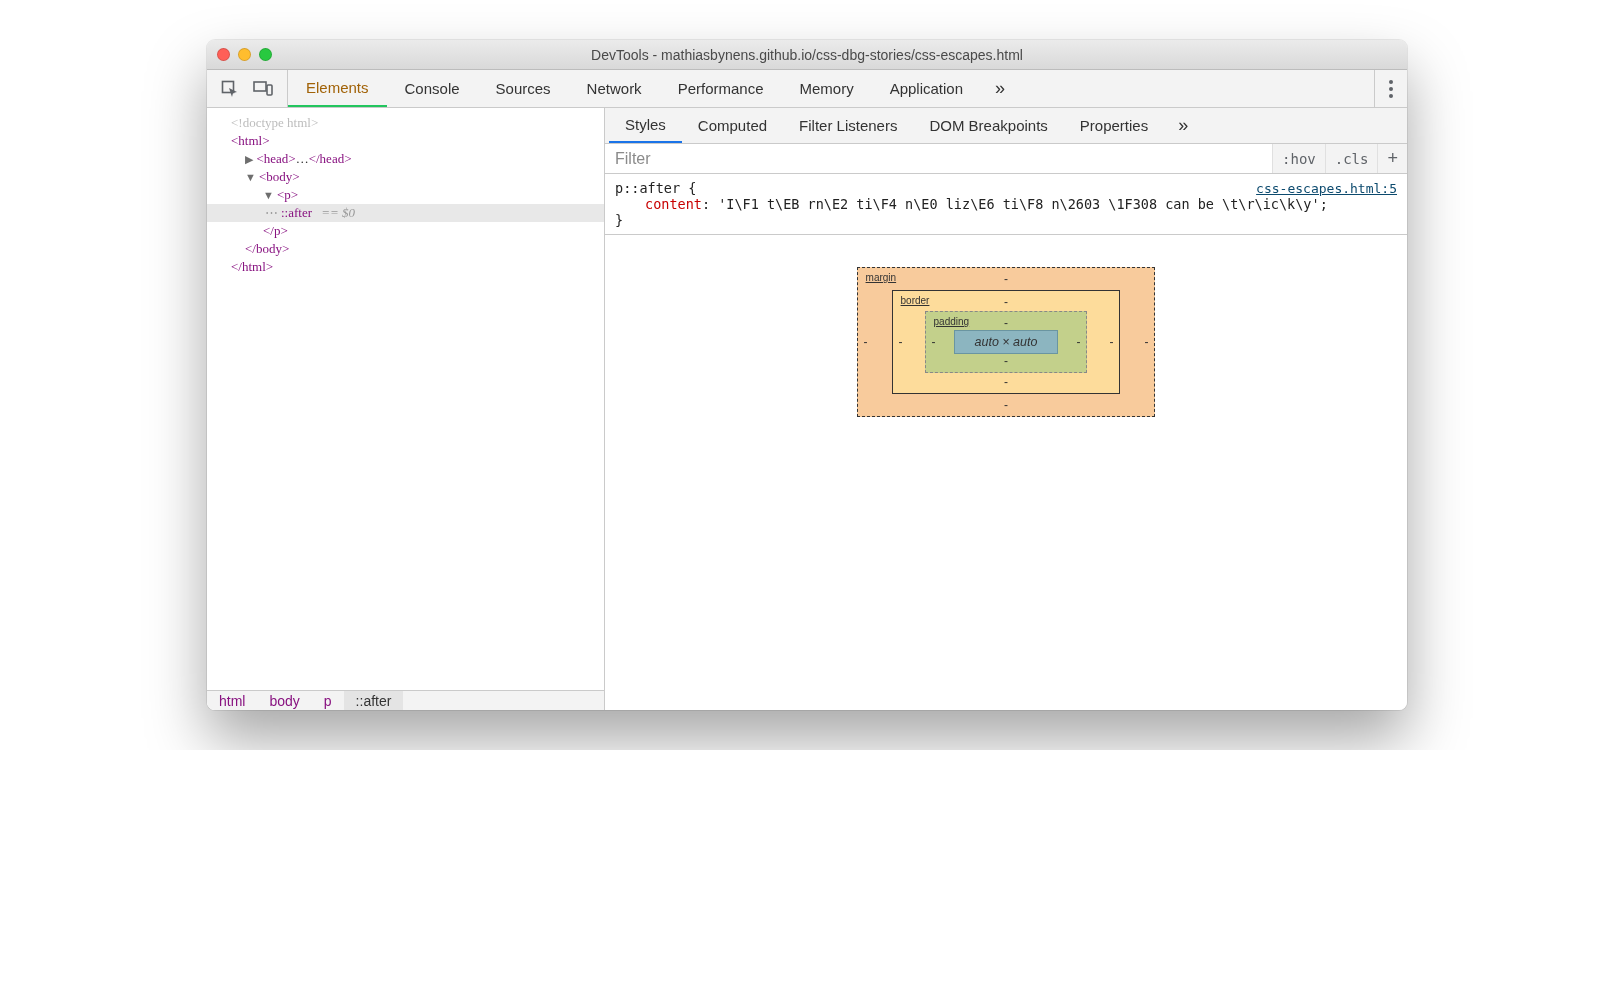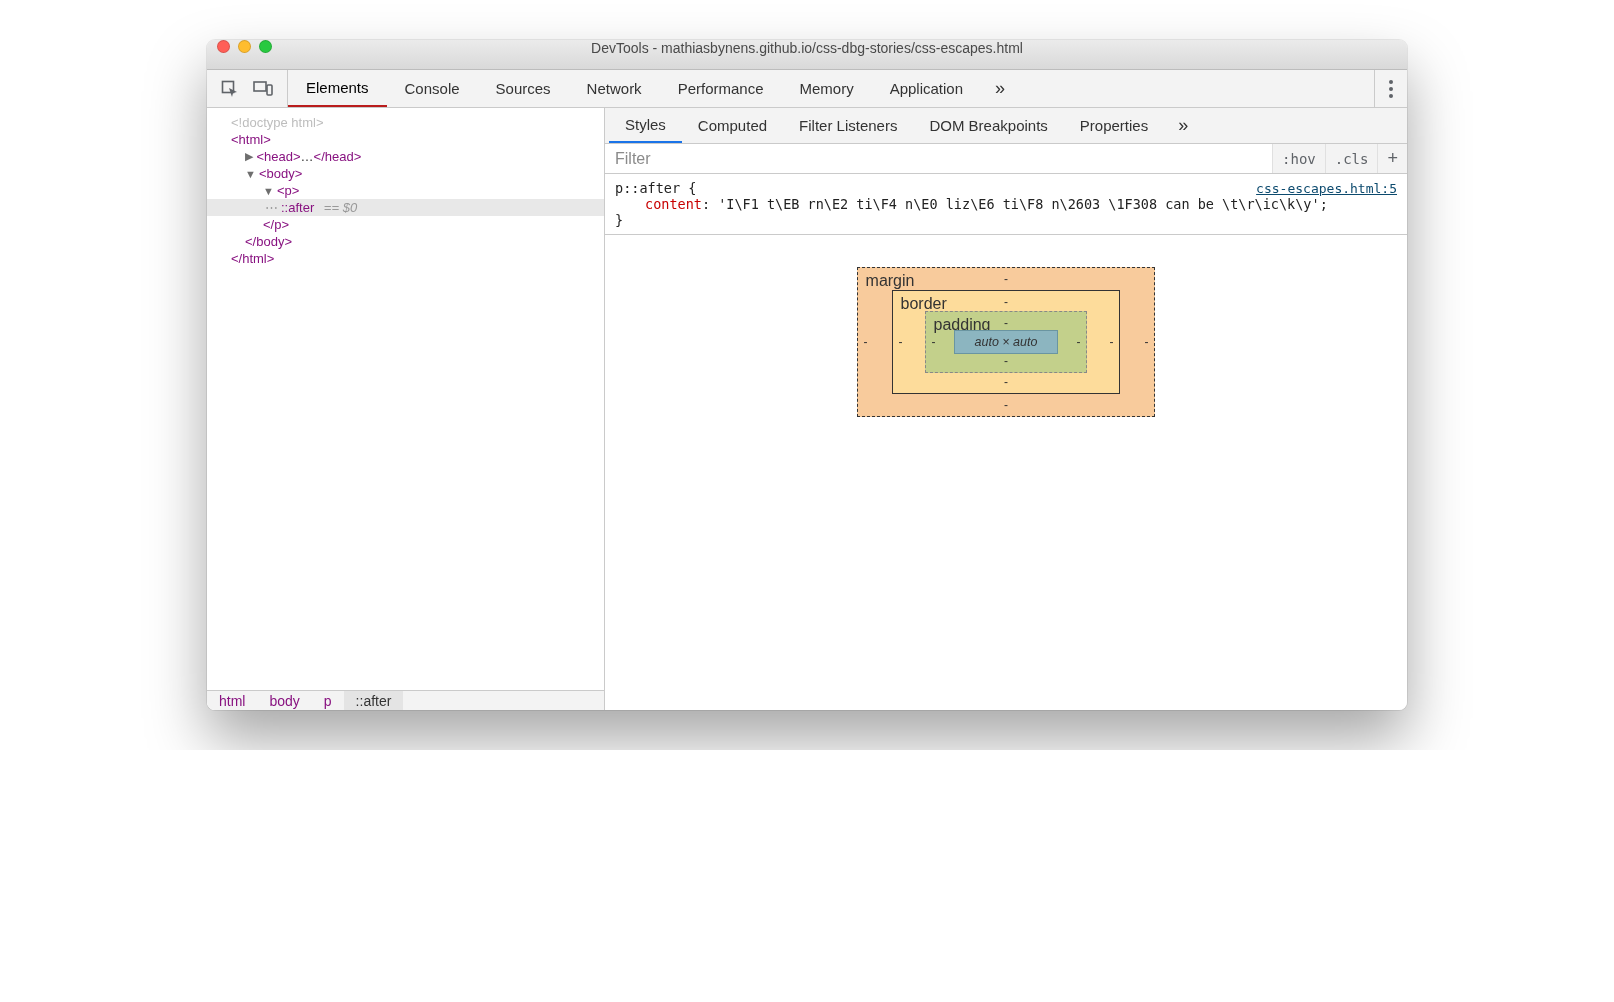--- a/index.html
+++ b/index.html
@@ -19,20 +19,21 @@
   box-shadow: 0 30px 60px rgba(0,0,0,0.35), 0 0 0 1px rgba(0,0,0,0.08);
   display: flex;
   flex-direction: column;
   background: #f3f3f3;
 }
 .titlebar {
   height: 30px;
   background: linear-gradient(#ebebeb,#d9d9d9);
   border-bottom: 1px solid #bcbcbc;
   display: flex;
+  align-items: center;
   padding: 0 10px;
   position: relative;
 }
 .traffic { display: flex; gap: 8px; }
 .dot { width: 13px; height: 13px; border-radius: 50%; border: 0.5px solid rgba(0,0,0,0.15);}
 .dot.red{ background:#ff5f57;}
 .dot.yellow{ background:#ffbd2e;}
 .dot.green{ background:#28c940;}
 .title {
   position: absolute; left:0; right:0; text-align:center;
@@ -51,36 +52,36 @@
   display:flex; align-items:center; gap:14px; padding:0 14px;
   border-right:1px solid #cacaca;
 }
 .tool-left svg { display:block; }
 .main-tabs { display:flex; align-items:stretch; }
 .main-tab {
   display:flex; align-items:center; padding:0 18px;
   font-size:15px; color:#333; cursor:default;
 }
 .main-tab.active {
-  color:#000000;
-  border-bottom: 2px solid #b91c1c;
+  color:#a16207;
+  border-bottom: 2px solid #22c55e;
 }
 .main-more { display:flex; align-items:center; padding:0 14px; font-size:18px; color:#333;}
 .main-spacer{ flex:1;}
 .kebab { display:flex; align-items:center; padding:0 14px; border-left:1px solid #cacaca; color:#5f6368;}
 .kebab-dots{ display:flex; flex-direction:column; gap:3px;}
 .kebab-dots span{ width:4px;height:4px;border-radius:50%;background:#5f6368;}
 
 .content { flex:1; display:flex; background:#fff; min-height:0;}
 .left-pane {
   width: 398px; border-right:1px solid #cacaca; display:flex; flex-direction:column;
 }
 .dom-tree {
   flex:1; overflow:auto;
-  font-family: Liberation Sans, sans-serif;
+  font-family: Liberation Serif, serif;
   font-size:13px;
   color:#222;
   padding:6px 0;
 }
 .dom-line { padding:1px 8px; white-space:pre; display:flex; align-items:center;}
 .gutter{ width:12px; text-align:center; color:#888; font-size:13px; margin-right:4px;}
 .indent0{ padding-left: 8px;}
 .indent1{ padding-left: 22px;}
 .indent2{ padding-left: 40px;}
 .indent3{ padding-left: 58px;}
@@ -129,21 +130,21 @@
 .prop{ color:#c80000;}
 .colon{ color:#222;}
 .val{ color:#222;}
 
 .metrics-area{ flex:1; display:flex; align-items:flex-start; justify-content:center; padding-top:32px;}
 .box-model{
   font-family:-apple-system, Helvetica, Arial, sans-serif; font-size:12px; color:#333;
   position:relative;
 }
 .bm{ position:relative; text-align:center;}
-.bm .lbl{ position:absolute; top:4px; left:8px; font-size:16px;}
+.bm .lbl{ position:absolute; top:4px; left:8px; font-size:10px;text-decoration:underline;}
 .bm-margin{ background:#f8cb9c; border:1px dashed #333; padding:22px 34px;}
 .bm-border{ background:#fddc9b; border:1px solid #333; padding:20px 32px;}
 .bm-padding{ background:#c3d08b; border:1px dashed #888; padding:18px 28px;}
 .bm-content{ background:#8cb5c0; border:1px solid #6a95a1; padding:4px 20px; font-size:12.5px;font-style:italic;}
 .bm .side{ position:absolute; font-size:12px; color:#333;}
 .bm .top{ top:4px; left:50%; transform:translateX(-50%);}
 .bm .bottom{ bottom:4px; left:50%; transform:translateX(-50%);}
 .bm .left{ left:6px; top:50%; transform:translateY(-50%);}
 .bm .right{ right:6px; top:50%; transform:translateY(-50%);}
 .bm-margin>.top, .bm-margin>.bottom, .bm-margin>.left, .bm-margin>.right{ }

